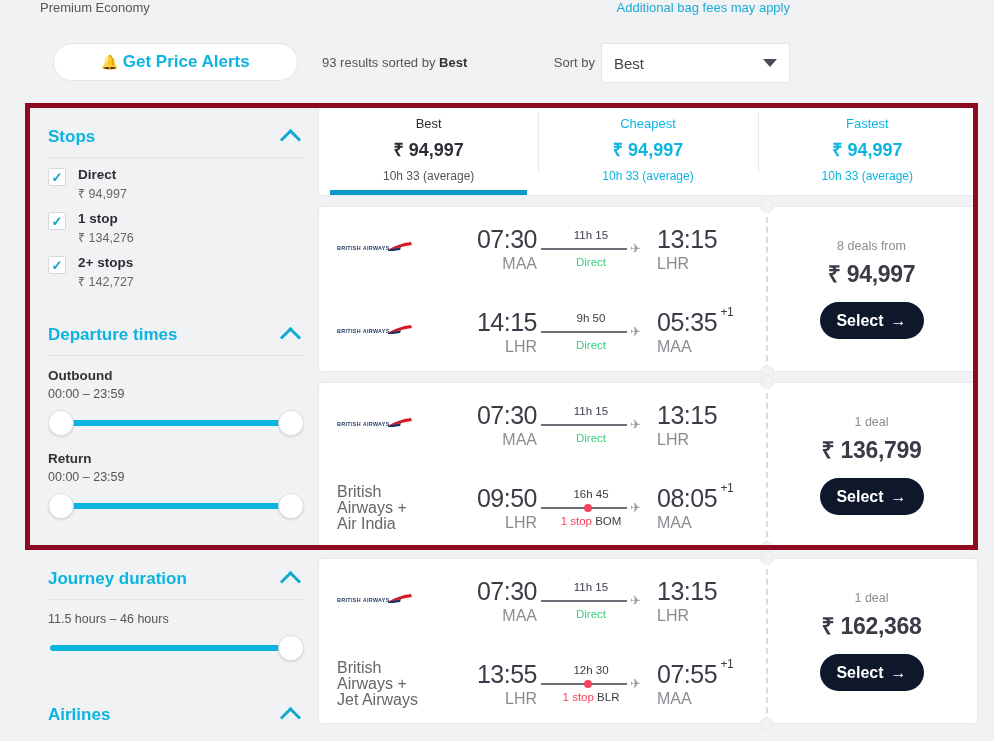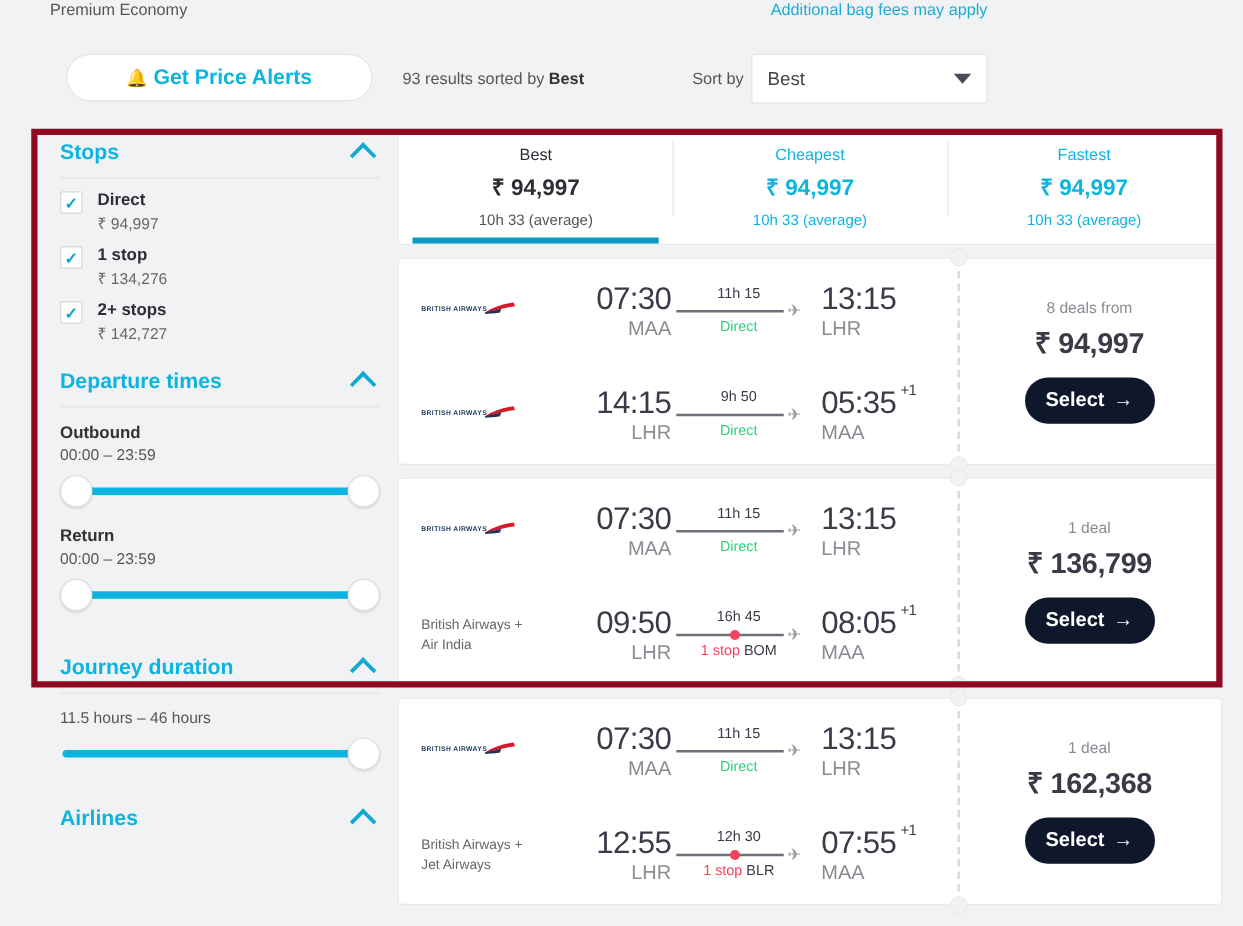--- a/index.html
+++ b/index.html
@@ -54,21 +54,21 @@
     width: 953px; height: 447px;
     border: 5px solid #8d0a20;
     pointer-events: none;
     z-index: 40;
   }
 
   
   .sidebar { position: absolute; left: 34px; top: 104px; width: 284px; }
   .filter-head {
     display: flex; align-items: center;
-    padding: 8px 12px 8px 14px;
+    padding: 23px 12px 8px 14px;
   }
   .filter-head h3 { font-size: 17px; color: #0cb4e0; font-weight: bold; }
   .chev {
     margin-left: auto; width: 15px; height: 15px;
     border-left: 3px solid #0fa9d4; border-top: 3px solid #0fa9d4;
     transform: rotate(45deg); margin-right: 8px; margin-top: 5px;
     cursor: pointer;
   }
   .hrule { height: 1px; background: #e2e3e6; margin: 2px 14px 0 14px; }
 
@@ -154,21 +154,21 @@
   .leg { display: flex; align-items: center; height: 83px; padding-left: 18px; }
   .leg .airline { width: 108px; flex: none; }
 
   .ba-logo { width: 76px; height: 16px; position: relative; }
   .ba-logo .ba-text {
     position: absolute; left: 0; top: 4px;
     font-size: 5.4px; font-weight: bold; letter-spacing: .35px;
     color: #1b365d; font-family: "Liberation Sans", sans-serif;
   }
   .ba-logo svg { position: absolute; right: 0; top: 0; }
-  .airline-name { font-size: 11px; color: #666; line-height: 16px; }
+  .airline-name { font-size: 16px; color: #666; line-height: 16px; }
 
   .leg .time-col { width: 92px; text-align: right; flex: none; }
   .leg .time {
     font-size: 25px; color: #3b3b47; letter-spacing: -.5px;
     position: relative; display: inline-block;
   }
   .leg .time sup { font-size: 12px; position: absolute; top: -3px; right: -16px; color: #3b3b47; }
   .leg .code { font-size: 16px; color: #8b8b93; margin-top: 1px; }
 
   .leg .mid { width: 108px; flex: none; text-align: center; padding: 0 4px; }
@@ -485,21 +485,21 @@
           <div class="arr-col">
             <div class="time"><span>13:15</span></div>
             <div class="code">LHR</div>
           </div>
         </div>
         <div class="leg">
           <div class="airline">
             <div class="airline-name" style="max-width:92px">British Airways + Jet Airways</div>
           </div>
           <div class="time-col">
-            <div class="time">12:55</div>
+            <div class="time">13:55</div>
             <div class="code">LHR</div>
           </div>
           <div class="mid">
             <div class="dur">12h 30</div>
             <div class="bar">
               <div class="line"></div>
               <span class="dot"></span>
               <span class="plane">✈</span>
             </div>
             <div class="stops"><span class="red">1 stop</span> <span>BLR</span></div>

